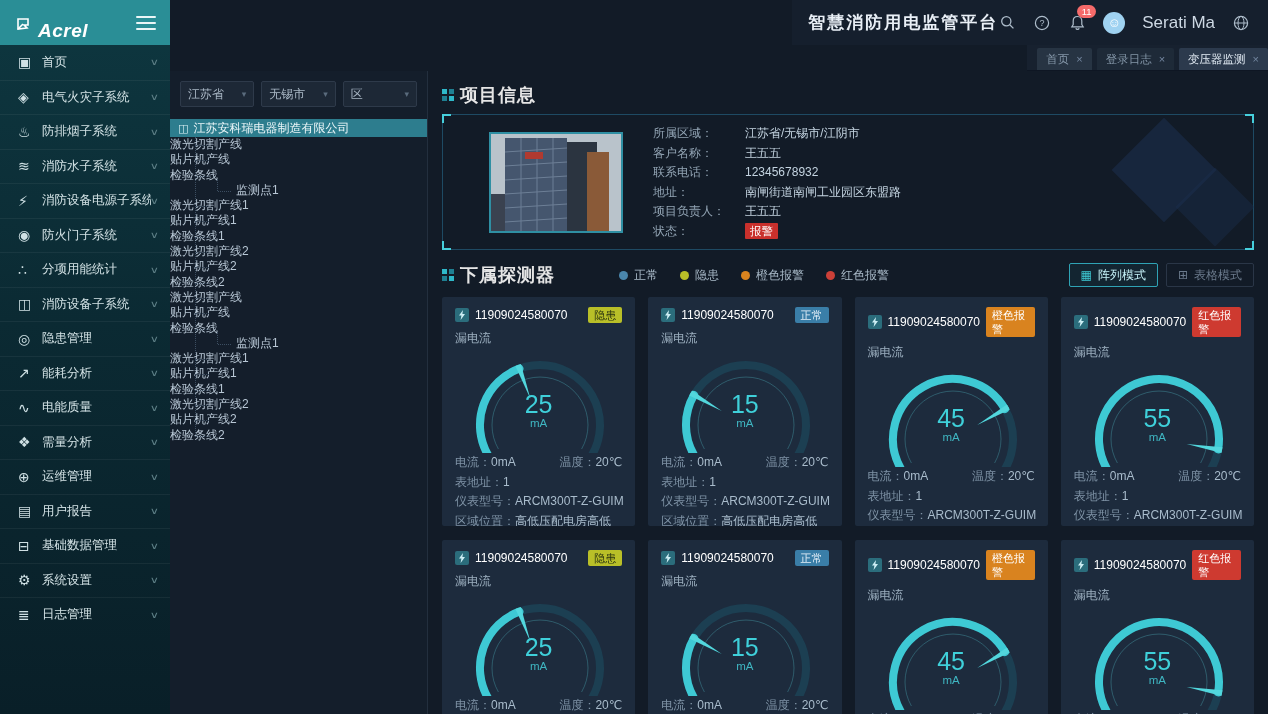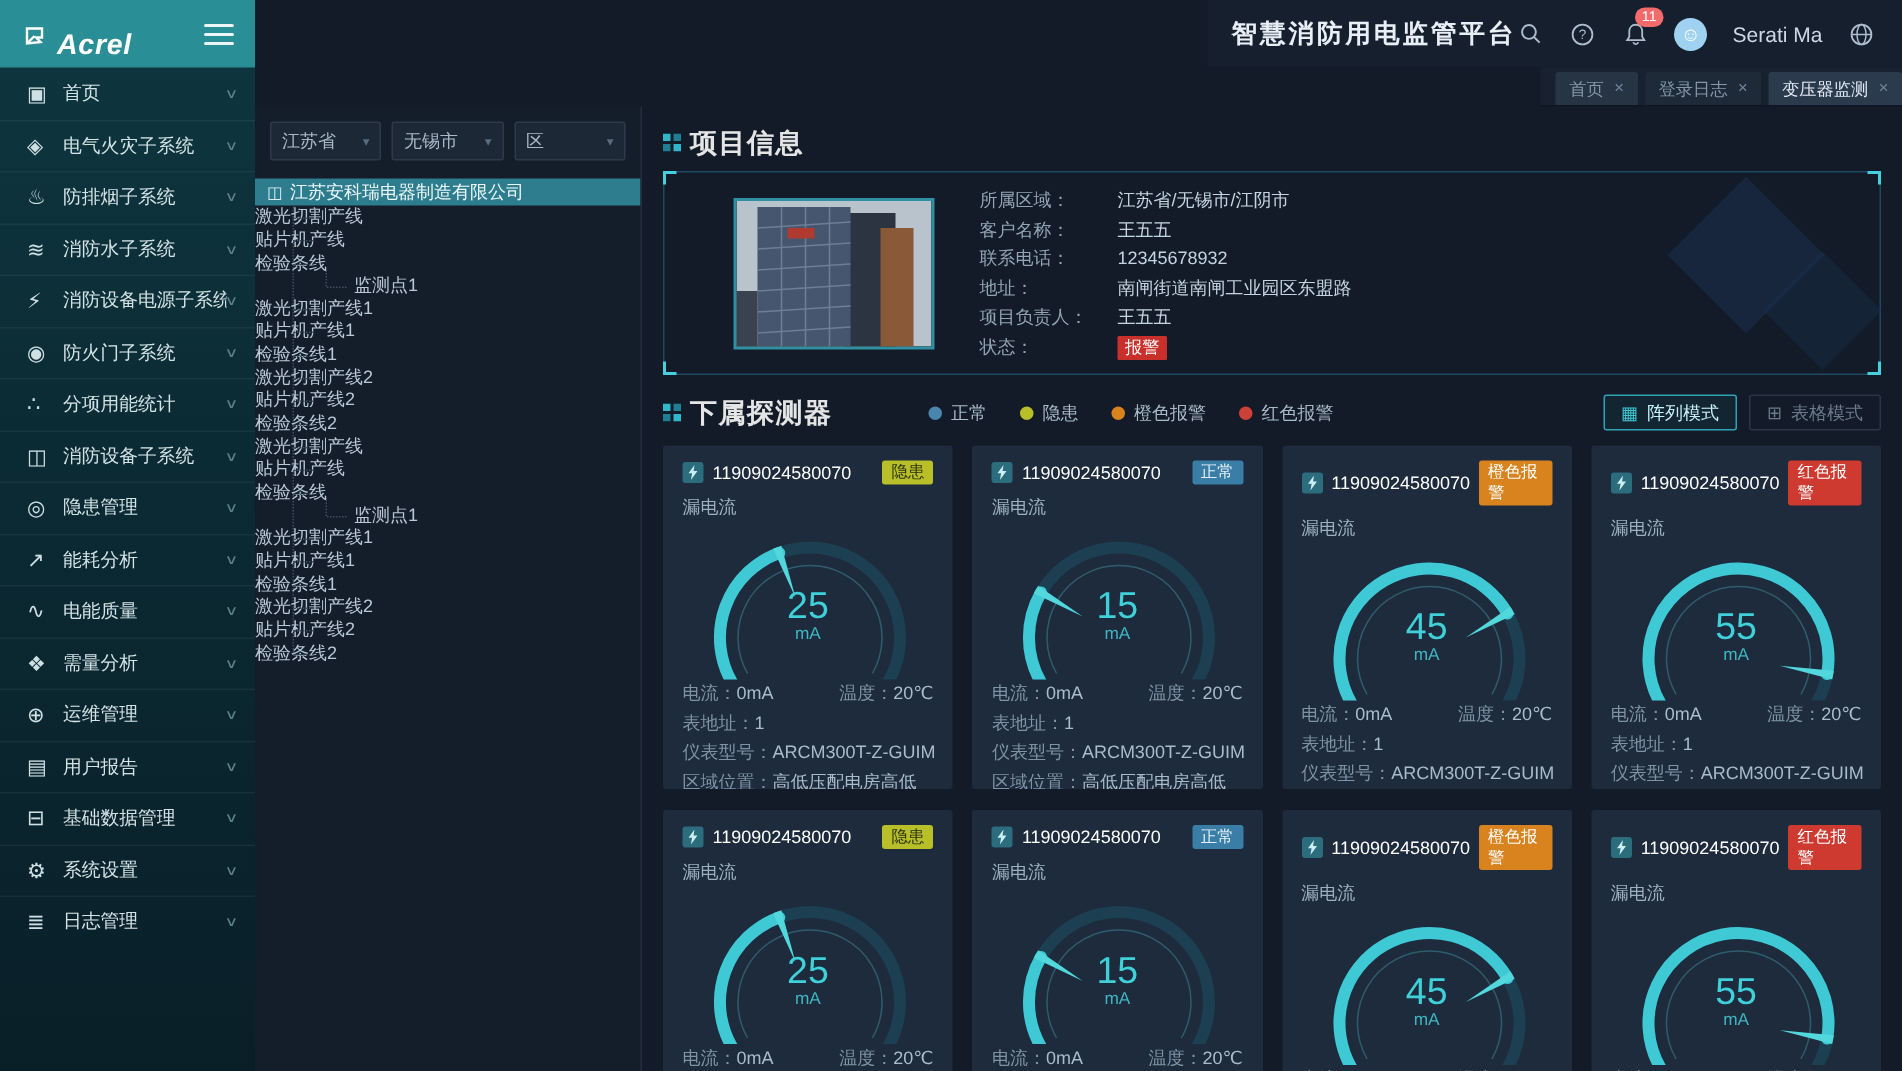--- a/index.html
+++ b/index.html
@@ -22,21 +22,21 @@
 
   
   .main-col { flex:1; display:flex; flex-direction:column; height:714px; overflow:hidden;align-items:flex-end; }
   .topbar { height:45px; flex:0 0 45px; background:#151f2d; display:flex; align-items:center; padding:0 18px 0 16px; }
   .page-title { font-size:17px; font-weight:bold; color:#e9eff6; letter-spacing:2px; flex:1; }
   .top-icons { display:flex; align-items:center; gap:17px; }
   .tico { position:relative; width:18px; height:18px; display:flex; align-items:center; justify-content:center; color:#aebdcb; cursor:pointer; }
   .tico svg { display:block; }
   .badge-count { position:absolute; top:-9px; left:9px; background:#f56a6a; color:#fff; font-size:9.5px; line-height:13px; padding:0 4.5px; border-radius:8px; }
   .avatar { width:22px; height:22px; border-radius:50%; background:#9fd2f1; color:#fff; font-size:13px; display:flex; align-items:center; justify-content:center; cursor:pointer; }
-  .user-name { font-size:14px; color:#cdd8e3; cursor:pointer; }
+  .user-name { font-size:17px; color:#cdd8e3; cursor:pointer; }
 
   .tabbar { height:26px; flex:0 0 26px; background:#17212f; display:flex; align-items:flex-end; padding:0 0 0 10px; gap:5px; border-bottom:1px solid #0e1623; }
   .tab { height:22px; display:flex; align-items:center; padding:0 9px; font-size:11.5px; background:#1e2a38; color:#8496a8; border-radius:2px 2px 0 0; cursor:pointer; gap:7px; }
   .tab.first { background:#273443; }
   .tab.active { background:#2c3a4d; color:#e2ebf4; }
   .tab-close { font-size:11px; color:#7487a0; cursor:pointer; }
 
   .content-row { flex:1; display:flex; overflow:hidden; }
 
   

